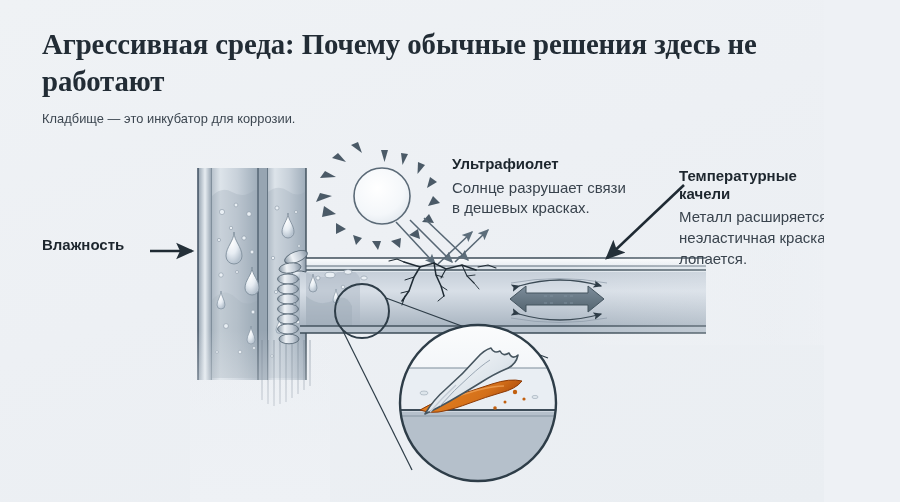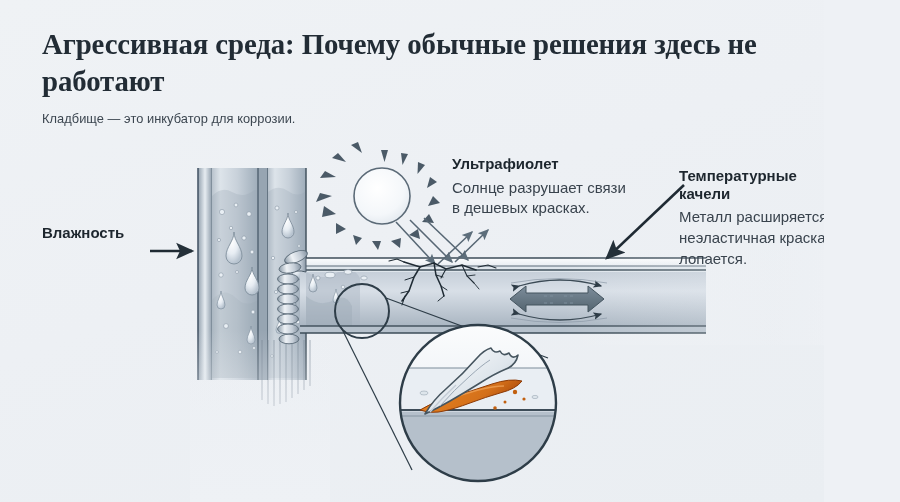--- a/index.html
+++ b/index.html
@@ -49,21 +49,21 @@
     margin:0 0 5px 0;
     white-space:pre-line;
   }
   .callout .bdy{
     font-size:15px;
     line-height:1.38;
     color:#39434d;
     margin:0;
     white-space:pre-line;
   }
-  #c-humidity{left:42px;top:224px;width:168px;}
+  #c-humidity{left:42px;top:236px;width:168px;}
   #c-uv{left:452px;top:155px;width:215px;}
   #c-thermal{left:679px;top:167px;width:205px;}
 
   
   #scene{position:absolute;left:0;top:0;width:900px;height:502px;}
 
   
   #scene *{shape-rendering:geometricPrecision;}
 </style>
 </head>

